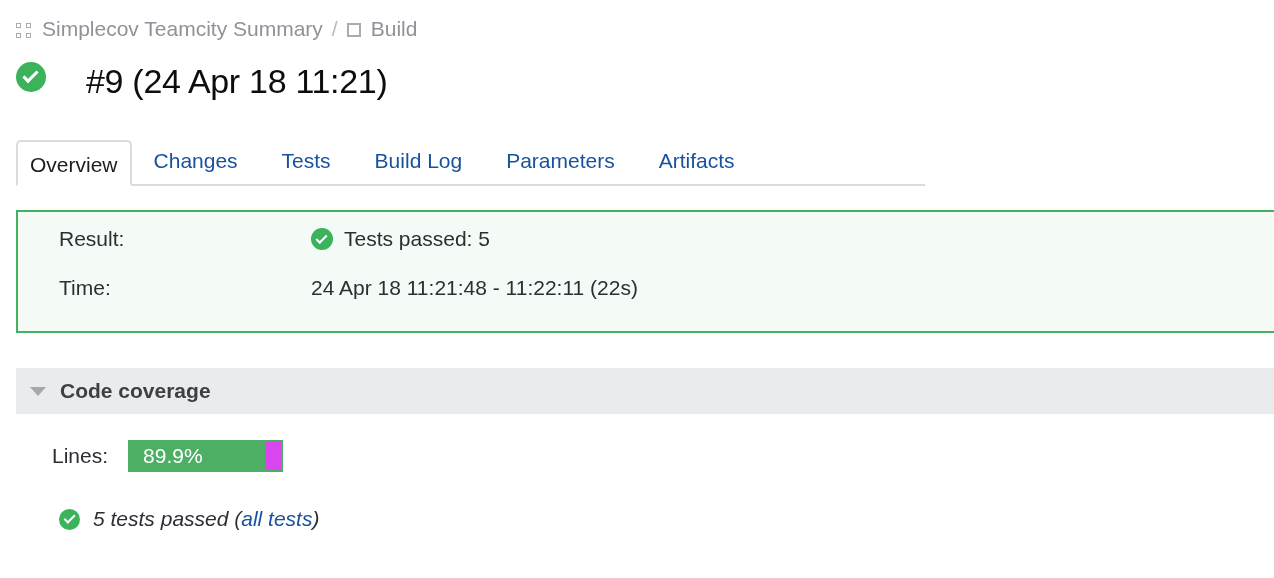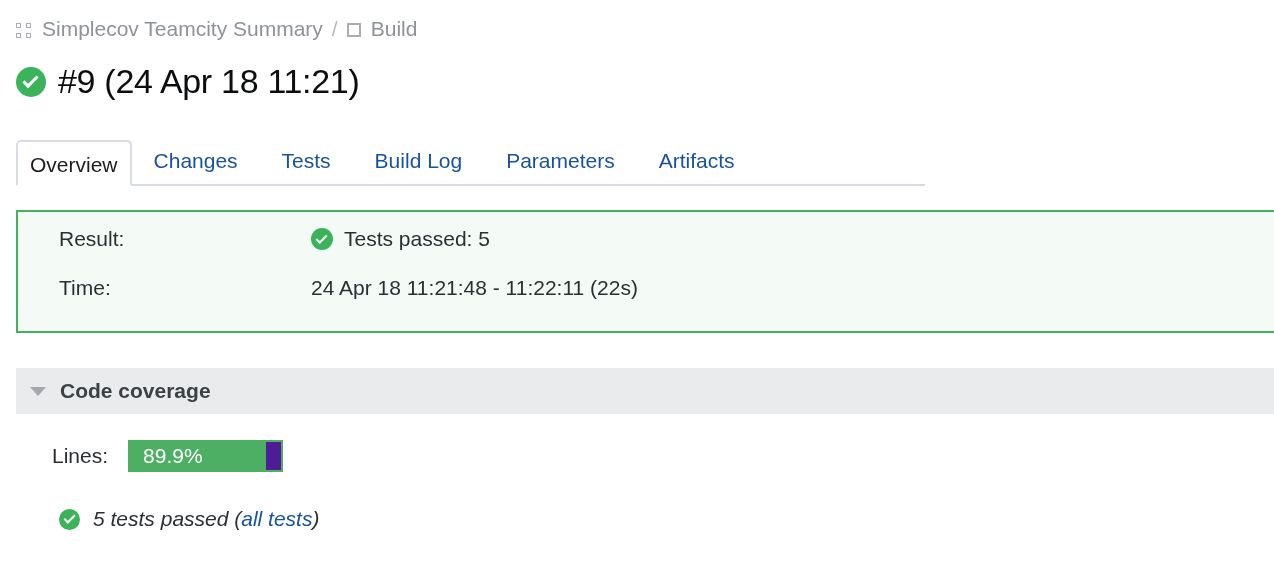--- a/index.html
+++ b/index.html
@@ -68,26 +68,27 @@
     position: relative;
     top: 1px;
   }
 
   
   .page-title {
     position: absolute;
     left: 16px;
     top: 62px;
     display: flex;
-    align-items: center;
+    align-items: flex-start;
     font-size: 34px;
     font-weight: 400;
     color: #0b0d0f;
     letter-spacing: -0.3px;
     white-space: nowrap;
+    gap: 28px;
   }
   .title-status-icon { margin-right: 12px; display: flex; }
 
   
   .check-badge {
     display: inline-block;
     border-radius: 50%;
     background: #3ab35a;
     position: relative;
     flex: none;
@@ -214,21 +215,21 @@
   .coverage-label {
     font-size: 21px;
     color: #2b2f33;
     margin-right: 20px;
   }
   .progress-outer {
     width: 155px;
     height: 32px;
     border: 2px solid #4caf63;
     box-sizing: border-box;
-    background: #4c1d95;
+    background: #d946ef;
     position: relative;
     overflow: hidden;
   }
   .progress-fill {
     position: absolute;
     left: 0; top: 0; bottom: 0;
     background: #4caf63;
   }
   .progress-text {
     position: absolute;

